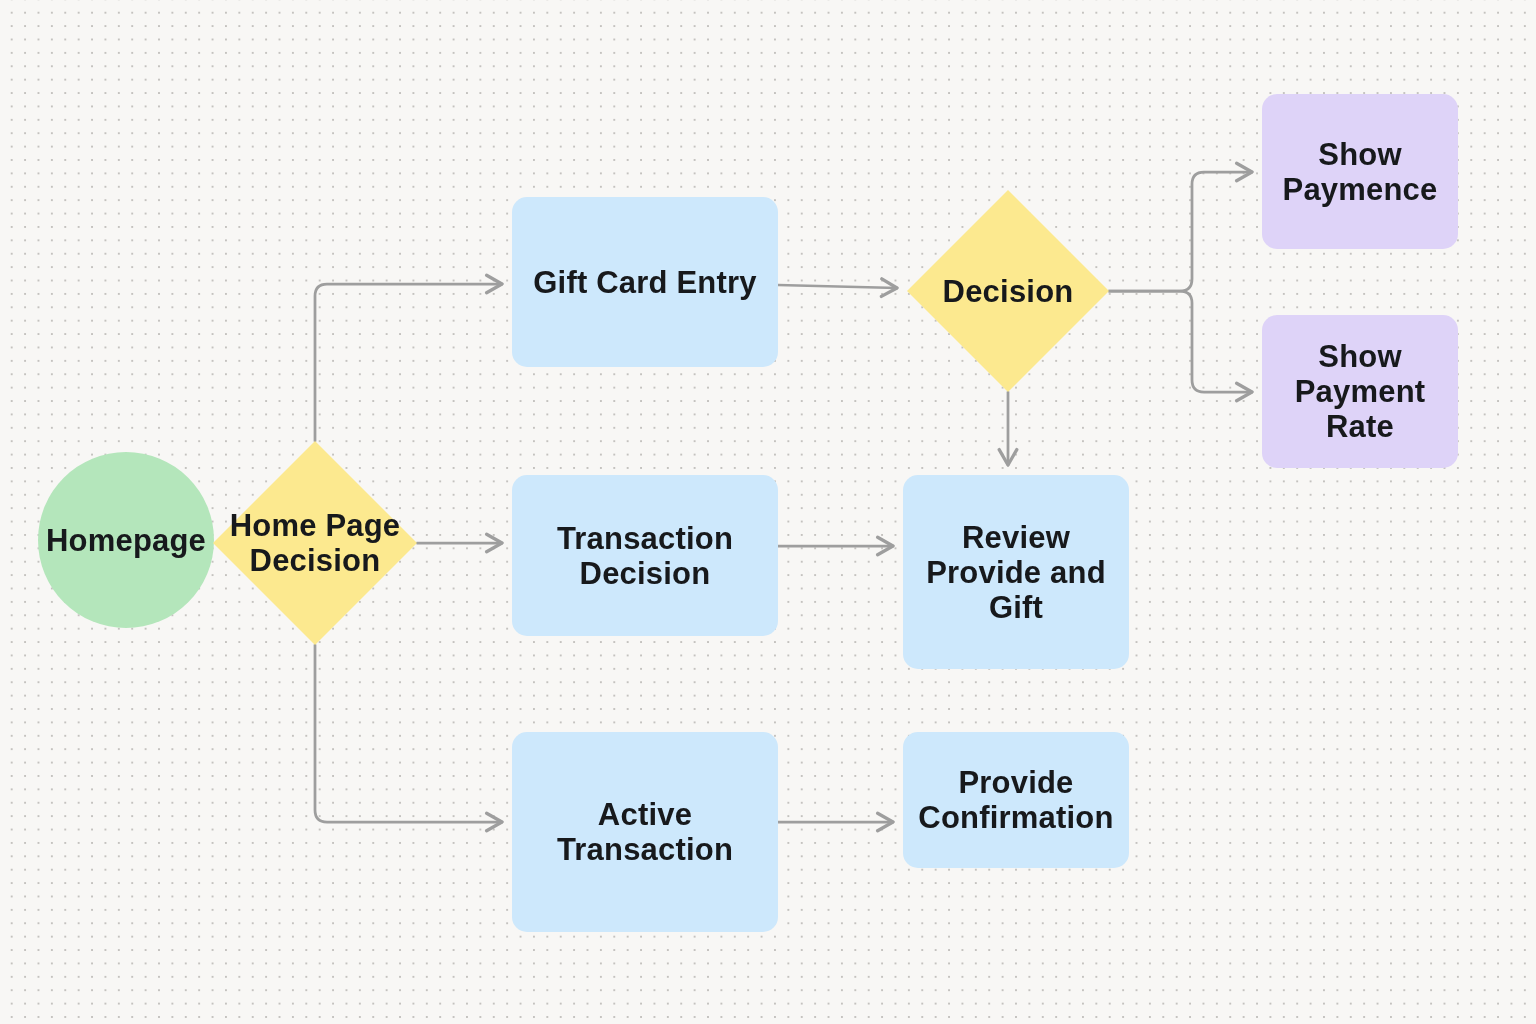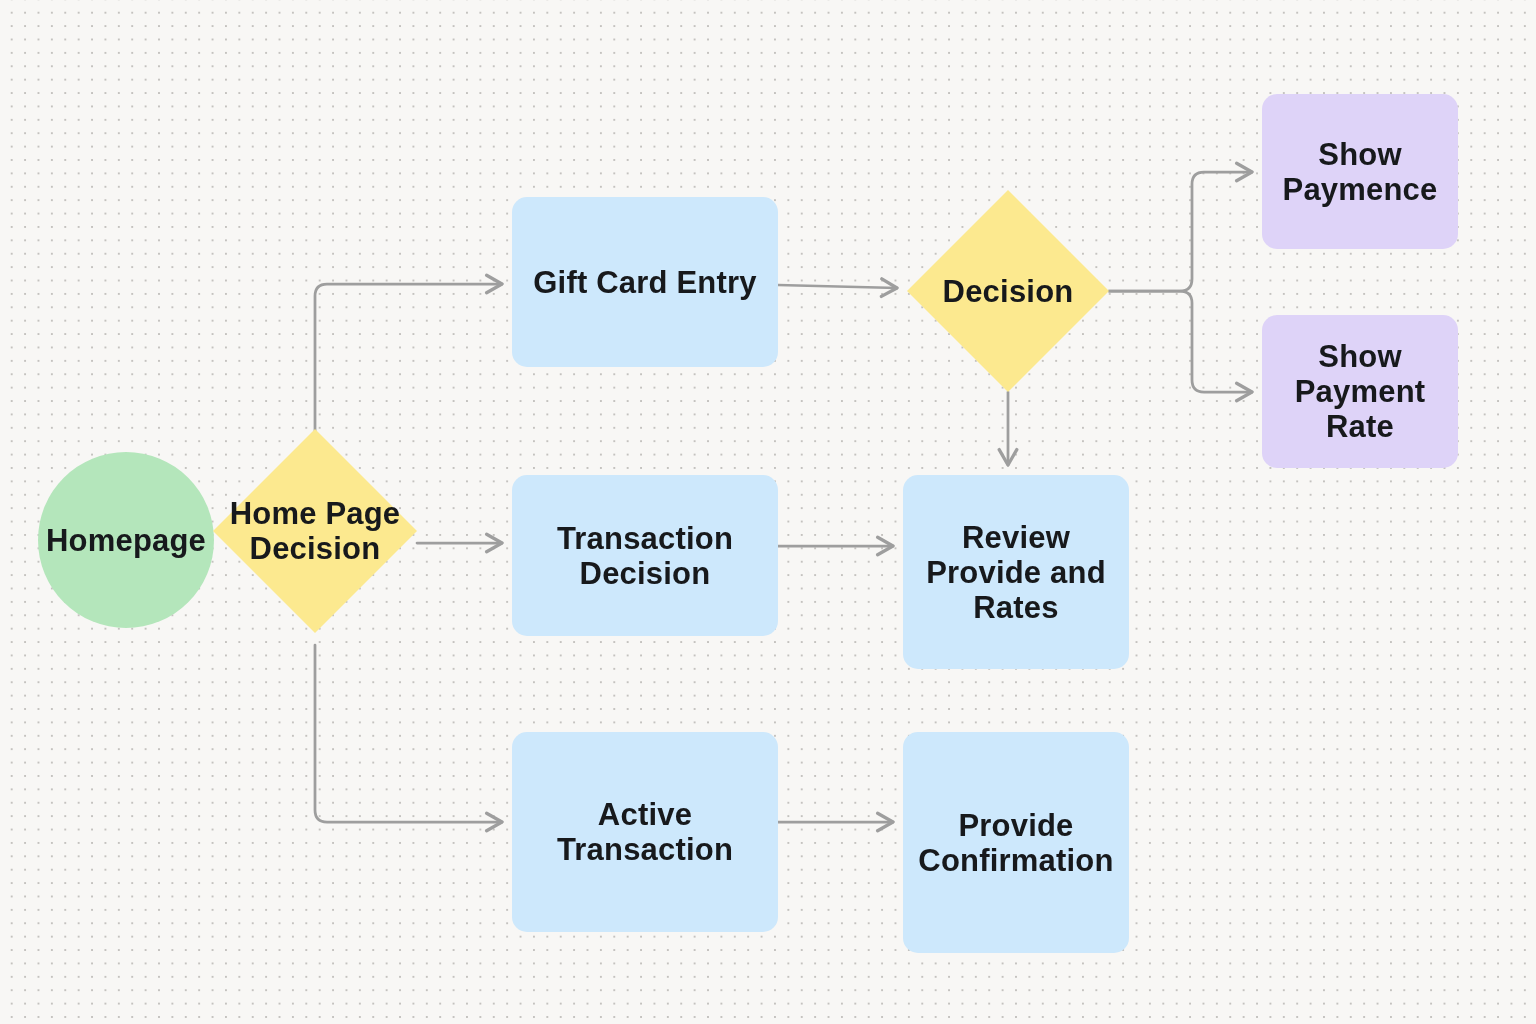--- a/index.html
+++ b/index.html
@@ -53,29 +53,29 @@
   .node .label span { display: block; }
 
   .shape-circle  { border-radius: 50%; background: #b4e6bb; }
   .shape-diamond { background: #fce98f; clip-path: polygon(50% 0%, 100% 50%, 50% 100%, 0% 50%); }
   .shape-rect    { border-radius: 15px; }
   .fill-blue     { background: #cde8fc; }
   .fill-purple   { background: #ded3f8; }
 
   
   #node-homepage             { left: 38px;   top: 452px; width: 176px; height: 176px; }
-  #node-home-page-decision   { left: 213px;  top: 429px; width: 204px; height: 204px; }
+  #node-home-page-decision   { left: 213px;  top: 441px; width: 204px; height: 204px; }
   #node-gift-card-entry      { left: 512px;  top: 197px; width: 266px; height: 170px; }
   #node-decision             { left: 907px;  top: 190px; width: 202px; height: 202px; }
   #node-show-paymence        { left: 1262px; top: 94px;  width: 196px; height: 155px; }
   #node-show-payment-rate    { left: 1262px; top: 315px; width: 196px; height: 153px; }
   #node-transaction-history  { left: 512px;  top: 475px; width: 266px; height: 161px; }
   #node-review-status        { left: 903px;  top: 475px; width: 226px; height: 194px; }
   #node-active-transaction   { left: 512px;  top: 732px; width: 266px; height: 200px; }
-  #node-provide-confirmation { left: 903px;  top: 732px; width: 226px; height: 221px; }
+  #node-provide-confirmation { left: 903px;  top: 732px; width: 226px; height: 136px; }
 </style>
 </head>
 <body>
 
 <div class="canvas">
 
   <svg class="connector-layer" width="1536" height="1024" viewBox="0 0 1536 1024" xmlns="http://www.w3.org/2000/svg">
     <defs>
       <marker id="arrowhead" viewBox="0 0 10 10" refX="8.5" refY="5" markerWidth="8" markerHeight="8" orient="auto">
         <path d="M1.5,1 L8.5,5 L1.5,9" fill="none" stroke="#9e9e9e" stroke-width="1.5" stroke-linecap="round" stroke-linejoin="round"></path>
@@ -144,21 +144,21 @@
       <span>Transaction</span>
       <span>Decision</span>
     </div>
   </div>
 
   <div class="node" id="node-review-status">
     <div class="shape shape-rect fill-blue"></div>
     <div class="label">
       <span>Review</span>
       <span>Provide and</span>
-      <span>Rates</span>
+      <span>Gift</span>
     </div>
   </div>
 
   <div class="node" id="node-active-transaction">
     <div class="shape shape-rect fill-blue"></div>
     <div class="label">
       <span>Active</span>
       <span>Transaction</span>
     </div>
   </div>

